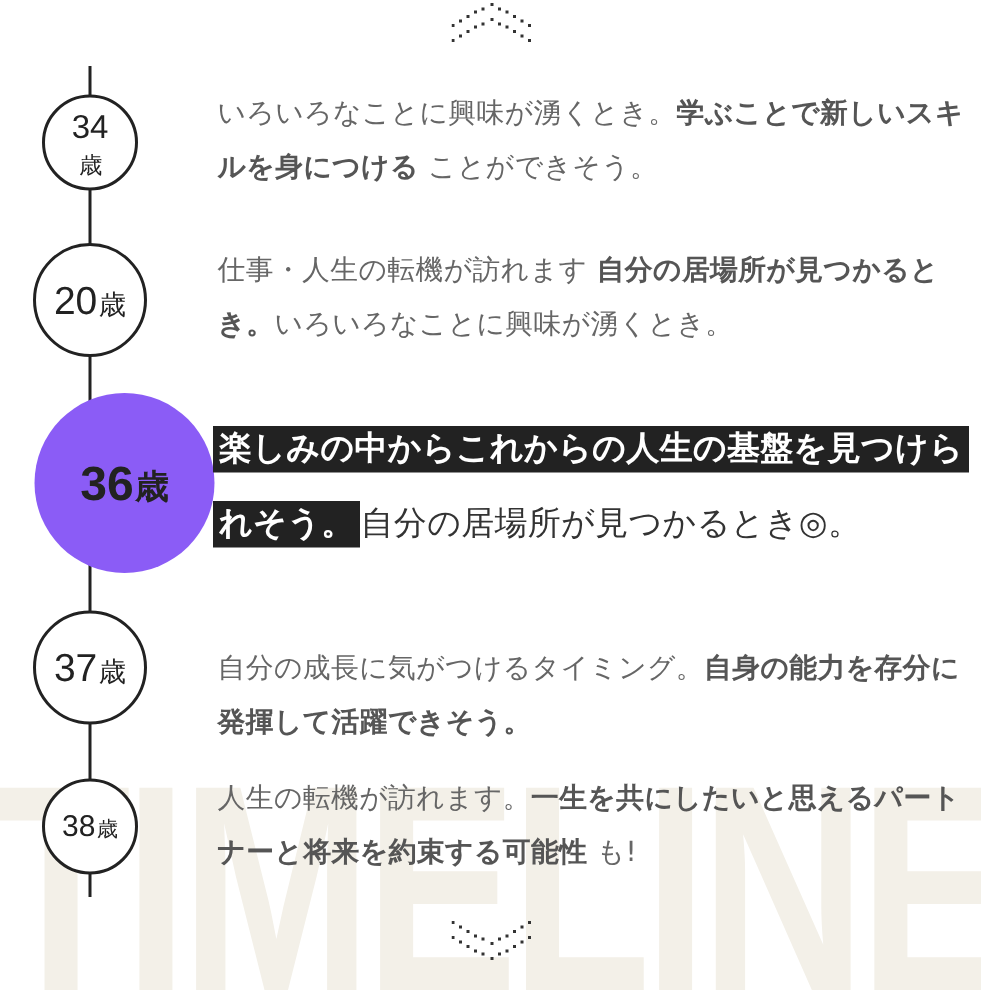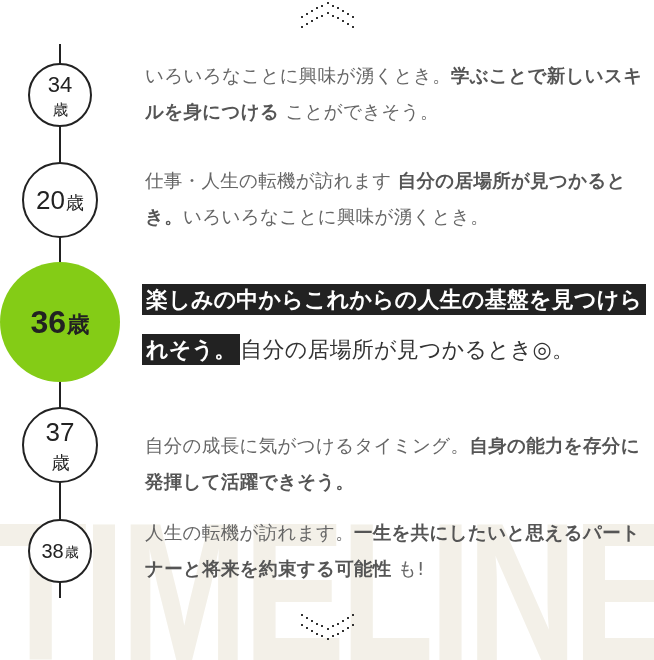--- a/index.html
+++ b/index.html
@@ -73,22 +73,23 @@
       font-family: "Liberation Sans", "DejaVu Sans", sans-serif;
     }
     .age-circle .unit {
       font-size: 0.7em;
       margin-left: 1px;
       position: relative;
       top: 2px;
     }
     .age-circle.highlight {
       border: none;
-      background: #84cc16;
+      background: #8b5cf6;
       font-weight: bold;
+      margin-left: 23px;
     }
     .entry-text {
       position: absolute;
       left: 145px;
       width: 505px;
       font-size: 18.5px;
       line-height: 36px;
       color: #666666;
       letter-spacing: 0.3px;
     }
@@ -169,21 +170,21 @@
   <div class="age-circle highlight" style="left:0px; top:262px; width:120px; height:120px; font-size:32px;">
     <span class="num">36</span>
       <span class="unit">歳</span>
   </div>
   <div class="entry-text featured" style="top:275px; left:142px; width:512px;">
     <span class="mark">楽しみの中からこれからの人生の基盤を見つけられそう。</span><span>自分の居場所が見つかるとき◎。</span>
   </div>
 </div>
 
 <div class="entry" style="top:0;">
-  <div class="age-circle" style="left:22px; top:407px; width:76px; height:76px; font-size:26px;flex-direction:column;">
+  <div class="age-circle" style="left:22px; top:407px; width:76px; height:76px; font-size:26px;">
     <span class="num">37</span>
       <span class="unit">歳</span>
   </div>
   <div class="entry-text" style="top:413px;margin-top:15px;">
     <span>自分の成長に気がつけるタイミング。</span><b>自身の能力を存分に発揮して活躍できそう。</b>
   </div>
 </div>
 
 <div class="entry" style="top:0;">
   <div class="age-circle" style="left:28px; top:519px; width:64px; height:64px; font-size:20px;">

